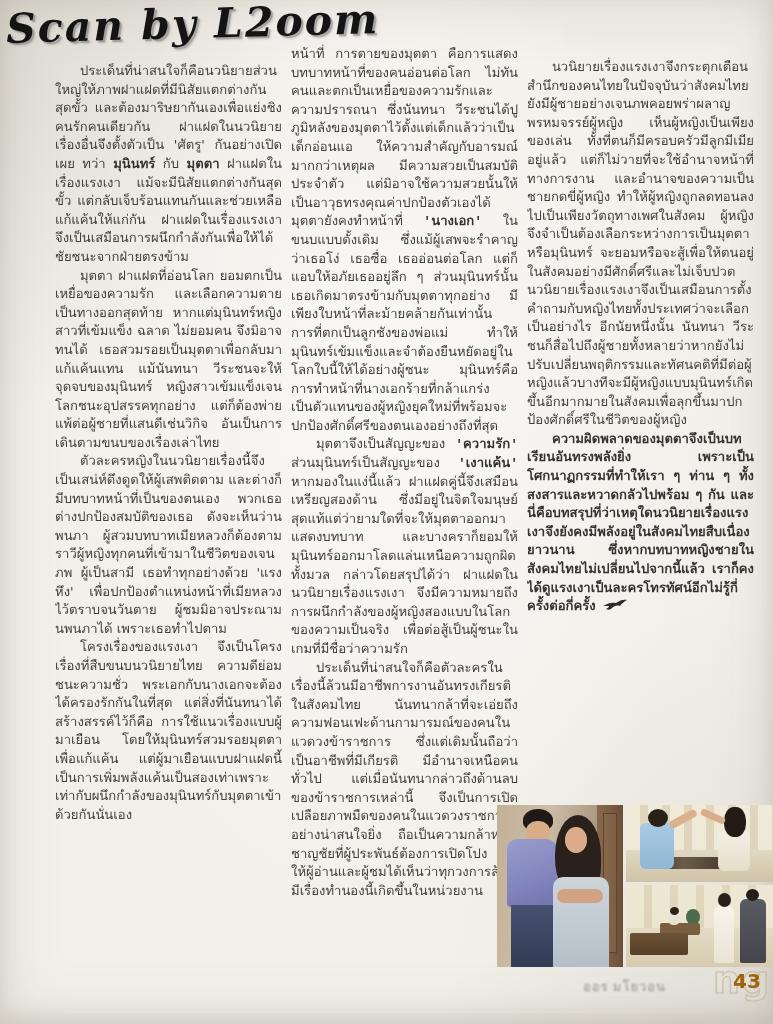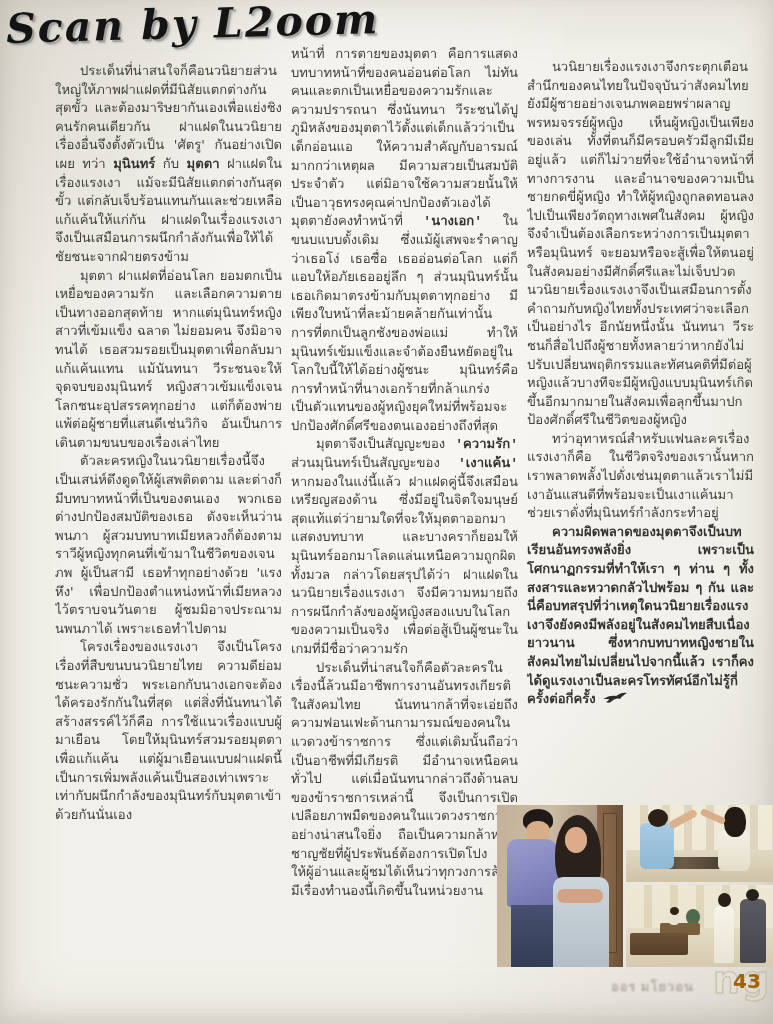--- a/index.html
+++ b/index.html
@@ -81,21 +81,21 @@
   .desk2{left:34px;top:38px;width:40px;height:12px;background:#7a5f3e;border-radius:2px;}
   .plant{left:60px;top:24px;width:14px;height:16px;border-radius:50%;background:#4c6b4d;}
   .clerk{left:42px;top:26px;width:12px;height:14px;border-radius:45%;background:#e8e2d2;}
   .clerk-hair{left:44px;top:22px;width:9px;height:8px;border-radius:50%;background:#2c2218;}
   .bride-hair{left:92px;top:8px;width:13px;height:14px;border-radius:50%;background:#2a2017;}
   .bride-dress{left:88px;top:20px;width:20px;height:58px;border-radius:8px 8px 2px 2px;background:linear-gradient(#f7f4ea,#e9e4d4);}
   .groom-hair{left:120px;top:4px;width:13px;height:12px;border-radius:50%;background:#23201c;}
   .groom-suit{left:114px;top:14px;width:26px;height:64px;border-radius:6px 6px 2px 2px;background:linear-gradient(#5a5a62,#45454c);}
   
   .footer-caption{
-    position:absolute;left:611px;top:976px;z-index:4;
+    position:absolute;left:583px;top:976px;z-index:4;
     font-size:13px;color:#8d8276;letter-spacing:1px;
     filter:blur(.8px);opacity:.85;font-family:Liberation Serif, serif;
   }
   .page-number{
     position:absolute;left:733px;top:969px;z-index:5;
     font-size:20px;font-weight:bold;color:#a16207;filter:blur(.3px);
   }
   .footer-watermark{
     position:absolute;left:713px;top:958px;z-index:4;
     font-size:38px;font-weight:bold;letter-spacing:2px;
@@ -123,21 +123,20 @@
         <p class="para indent">ตัวละครหญิงในนวนิยายเรื่องนี้จึงเป็นเสน่ห์ดึงดูดให้ผู้เสพติดตาม และต่างก็มีบทบาทหน้าที่เป็นของตนเอง พวกเธอต่างปกป้องสมบัติของเธอ ดังจะเห็นว่านพนภา ผู้สวมบทบาทเมียหลวงก็ต้องตามราวีผู้หญิงทุกคนที่เข้ามาในชีวิตของเจนภพ ผู้เป็นสามี เธอทำทุกอย่างด้วย 'แรงหึง' เพื่อปกป้องตำแหน่งหน้าที่เมียหลวงไว้ตราบจนวันตาย ผู้ชมมิอาจประณามนพนภาได้ เพราะเธอทำไปตาม</p>
         <p class="para indent">โครงเรื่องของแรงเงา จึงเป็นโครงเรื่องที่สืบขนบนวนิยายไทย ความดีย่อมชนะความชั่ว พระเอกกับนางเอกจะต้องได้ครองรักกันในที่สุด แต่สิ่งที่นันทนาได้สร้างสรรค์ไว้ก็คือ การใช้แนวเรื่องแบบผู้มาเยือน โดยให้มุนินทร์สวมรอยมุตตาเพื่อแก้แค้น แต่ผู้มาเยือนแบบฝาแฝดนี้เป็นการเพิ่มพลังแค้นเป็นสองเท่าเพราะเท่ากับผนึกกำลังของมุนินทร์กับมุตตาเข้าด้วยกันนั่นเอง</p>
       </div>
     <div class="col col2">
         <p class="para">หน้าที่ การตายของมุตตา คือการแสดงบทบาทหน้าที่ของคนอ่อนต่อโลก ไม่ทันคนและตกเป็นเหยื่อของความรักและความปรารถนา ซึ่งนันทนา วีระชนได้ปูภูมิหลังของมุตตาไว้ตั้งแต่เด็กแล้วว่าเป็นเด็กอ่อนแอ ให้ความสำคัญกับอารมณ์มากกว่าเหตุผล มีความสวยเป็นสมบัติประจำตัว แต่มิอาจใช้ความสวยนั้นให้เป็นอาวุธทรงคุณค่าปกป้องตัวเองได้ มุตตายังคงทำหน้าที่ <b>'นางเอก'</b> ในขนบแบบดั้งเดิม ซึ่งแม้ผู้เสพจะรำคาญว่าเธอโง่ เธอซื่อ เธออ่อนต่อโลก แต่ก็แอบให้อภัยเธออยู่ลึก ๆ ส่วนมุนินทร์นั้น เธอเกิดมาตรงข้ามกับมุตตาทุกอย่าง มีเพียงใบหน้าที่ละม้ายคล้ายกันเท่านั้น การที่ตกเป็นลูกชังของพ่อแม่ ทำให้มุนินทร์เข้มแข็งและจำต้องยืนหยัดอยู่ในโลกใบนี้ให้ได้อย่างผู้ชนะ มุนินทร์คือการทำหน้าที่นางเอกร้ายที่กล้าแกร่ง เป็นตัวแทนของผู้หญิงยุคใหม่ที่พร้อมจะปกป้องศักดิ์ศรีของตนเองอย่างถึงที่สุด</p>
         <p class="para indent">มุตตาจึงเป็นสัญญะของ <b>'ความรัก'</b> ส่วนมุนินทร์เป็นสัญญะของ <b>'เงาแค้น'</b> หากมองในแง่นี้แล้ว ฝาแฝดคู่นี้จึงเสมือนเหรียญสองด้าน ซึ่งมีอยู่ในจิตใจมนุษย์สุดแท้แต่ว่ายามใดที่จะให้มุตตาออกมาแสดงบทบาท และบางคราก็ยอมให้มุนินทร์ออกมาโลดแล่นเหนือความถูกผิดทั้งมวล กล่าวโดยสรุปได้ว่า ฝาแฝดในนวนิยายเรื่องแรงเงา จึงมีความหมายถึงการผนึกกำลังของผู้หญิงสองแบบในโลกของความเป็นจริง เพื่อต่อสู้เป็นผู้ชนะในเกมที่มีชื่อว่าความรัก</p>
         <p class="para indent">ประเด็นที่น่าสนใจก็คือตัวละครในเรื่องนี้ล้วนมีอาชีพการงานอันทรงเกียรติในสังคมไทย นันทนากล้าที่จะเอ่ยถึงความฟอนเฟะด้านกามารมณ์ของคนในแวดวงข้าราชการ ซึ่งแต่เดิมนั้นถือว่าเป็นอาชีพที่มีเกียรติ มีอำนาจเหนือคนทั่วไป แต่เมื่อนันทนากล่าวถึงด้านลบของข้าราชการเหล่านี้ จึงเป็นการเปิดเปลือยภาพมืดของคนในแวดวงราชการอย่างน่าสนใจยิ่ง ถือเป็นความกล้าหาญชาญชัยที่ผู้ประพันธ์ต้องการเปิดโปง เพื่อให้ผู้อ่านและผู้ชมได้เห็นว่าทุกวงการล้วนมีเรื่องทำนองนี้เกิดขึ้นในหน่วยงาน</p>
       </div>
     <div class="col col3">
         <p class="para indent">นวนิยายเรื่องแรงเงาจึงกระตุกเตือนสำนึกของคนไทยในปัจจุบันว่าสังคมไทยยังมีผู้ชายอย่างเจนภพคอยพร่าผลาญพรหมจรรย์ผู้หญิง เห็นผู้หญิงเป็นเพียงของเล่น ทั้งที่ตนก็มีครอบครัวมีลูกมีเมียอยู่แล้ว แต่ก็ไม่วายที่จะใช้อำนาจหน้าที่ทางการงาน และอำนาจของความเป็นชายกดขี่ผู้หญิง ทำให้ผู้หญิงถูกลดทอนลงไปเป็นเพียงวัตถุทางเพศในสังคม ผู้หญิงจึงจำเป็นต้องเลือกระหว่างการเป็นมุตตาหรือมุนินทร์ จะยอมหรือจะสู้เพื่อให้ตนอยู่ในสังคมอย่างมีศักดิ์ศรีและไม่เจ็บปวด นวนิยายเรื่องแรงเงาจึงเป็นเสมือนการตั้งคำถามกับหญิงไทยทั้งประเทศว่าจะเลือกเป็นอย่างไร อีกนัยหนึ่งนั้น นันทนา วีระชนก็สื่อไปถึงผู้ชายทั้งหลายว่าหากยังไม่ปรับเปลี่ยนพฤติกรรมและทัศนคติที่มีต่อผู้หญิงแล้วบางทีจะมีผู้หญิงแบบมุนินทร์เกิดขึ้นอีกมากมายในสังคมเพื่อลุกขึ้นมาปกป้องศักดิ์ศรีในชีวิตของผู้หญิง</p>
-        <p class="para indent">ทว่าอุทาหรณ์สำหรับแฟนละครเรื่องแรงเงาก็คือ ในชีวิตจริงของเรานั้นหากเราพลาดพลั้งไปดั่งเช่นมุตตาแล้วเราไม่มีเงาอันแสนดีที่พร้อมจะเป็นเงาแค้นมาช่วยเราดั่งที่มุนินทร์กำลังกระทำอยู่</p>
         <p class="para indent bold">ความผิดพลาดของมุตตาจึงเป็นบทเรียนอันทรงพลังยิ่ง เพราะเป็นโศกนาฏกรรมที่ทำให้เรา ๆ ท่าน ๆ ทั้งสงสารและหวาดกลัวไปพร้อม ๆ กัน และนี่คือบทสรุปที่ว่าเหตุใดนวนิยายเรื่องแรงเงาจึงยังคงมีพลังอยู่ในสังคมไทยสืบเนื่องยาวนาน ซึ่งหากบทบาทหญิงชายในสังคมไทยไม่เปลี่ยนไปจากนี้แล้ว เราก็คงได้ดูแรงเงาเป็นละครโทรทัศน์อีกไม่รู้กี่ครั้งต่อกี่ครั้ง<svg class="end-mark" width="26" height="12" viewBox="0 0 26 12">
             <path d="M1 7 C6 4 10 3 14 4 C18 1 22 0 25 1 C22 3 20 4 18 7 C15 6 12 7 10 9 C8 11 6 11 4 10 C6 9 7 8 7 7 Z" fill="#2e2c28"></path>
           </svg></p>
       </div>
   </div>
 
   <div class="photo-collage">
 
     <div class="photo photo-left" title="คู่พระนาง ชายเสื้อเชิ้ตสีม่วงอ่อนกับหญิงกอดอกชุดสีเทาอ่อนยืนพิงประตู">
       <div class="shape door"></div>

